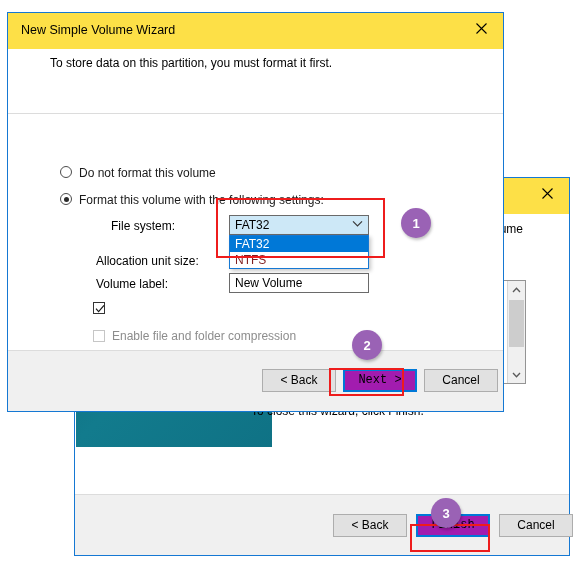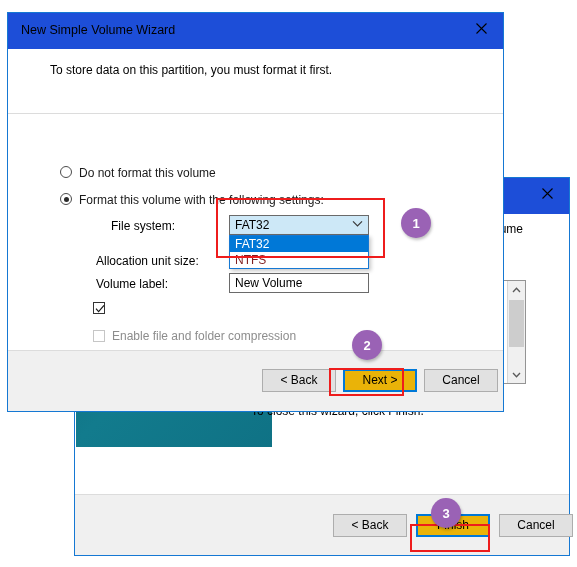--- a/index.html
+++ b/index.html
@@ -20,21 +20,21 @@
   
   .win {
     position: absolute;
     background: #ffffff;
     border: 1px solid #1578d3;
     box-sizing: border-box;
   }
   .win-titlebar {
     height: 36px;
     position: relative;
-    background: #1d4ed8;
+    background: #fde047;
   }
   .win-title {
     position: absolute;
     left: 13px;
     top: 10px;
     font-size: 12.5px;
     color: #000000;
     white-space: nowrap;
   }
   .win-close {
@@ -58,21 +58,21 @@
   }
   .wizard-head .head-title {
     font-weight: bold;
     font-size: 12.5px;
     margin-left: 20px;
     color: #000;
     letter-spacing: .2px;
   }
   .wizard-head .head-sub {
     margin-left: 42px;
-    margin-top: 10px;
+    margin-top: 3px;
     font-size: 12px;
     color: #000;
   }
   .hr {
     height: 1px;
     background: #dcdcdc;
     width: 100%;
   }
 
   
@@ -232,22 +232,23 @@
     box-sizing: border-box;
     font-family: "Liberation Sans", sans-serif;
     font-size: 12px;
     color: #000;
     text-align: center;
     line-height: 21px;
     cursor: default;
   }
   .btn.default {
     border: 2px solid #0078d7;
-    background: #eab308;
+    background: #a21caf;
     line-height: 19px;
+    font-family: Liberation Mono, monospace;
   }
 
   
   #dlg2 {
     left: 74px;
     top: 177px;
     width: 496px;
     height: 379px;
     z-index: 10;
   }

